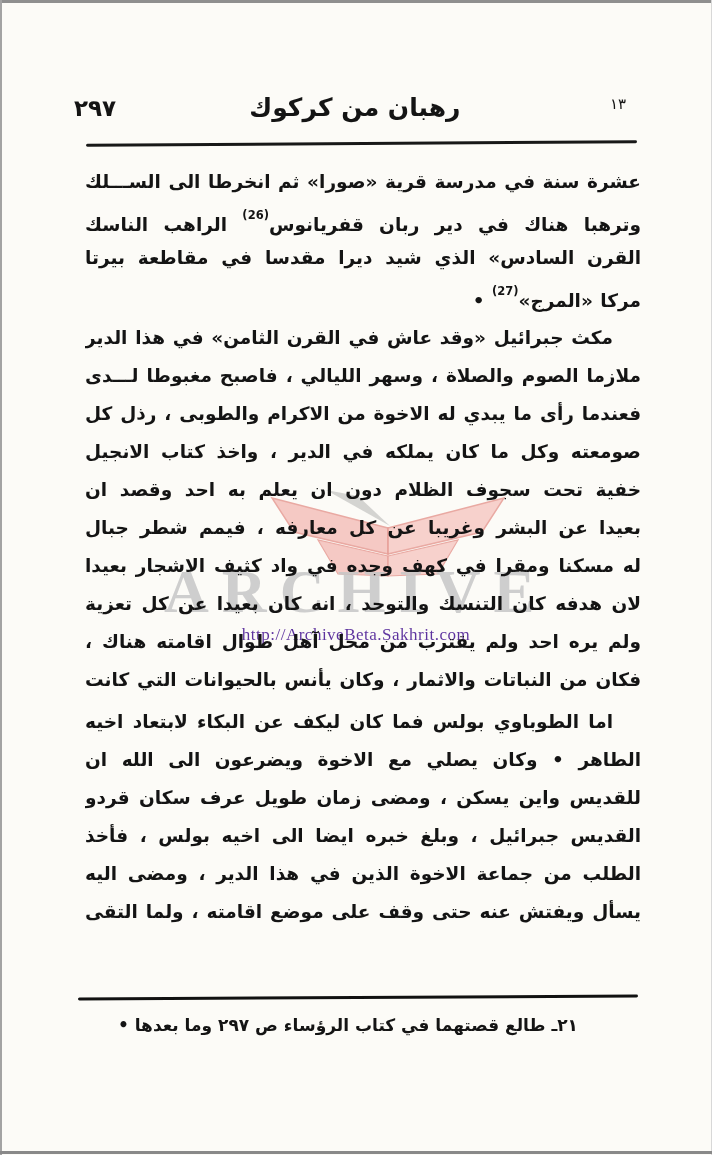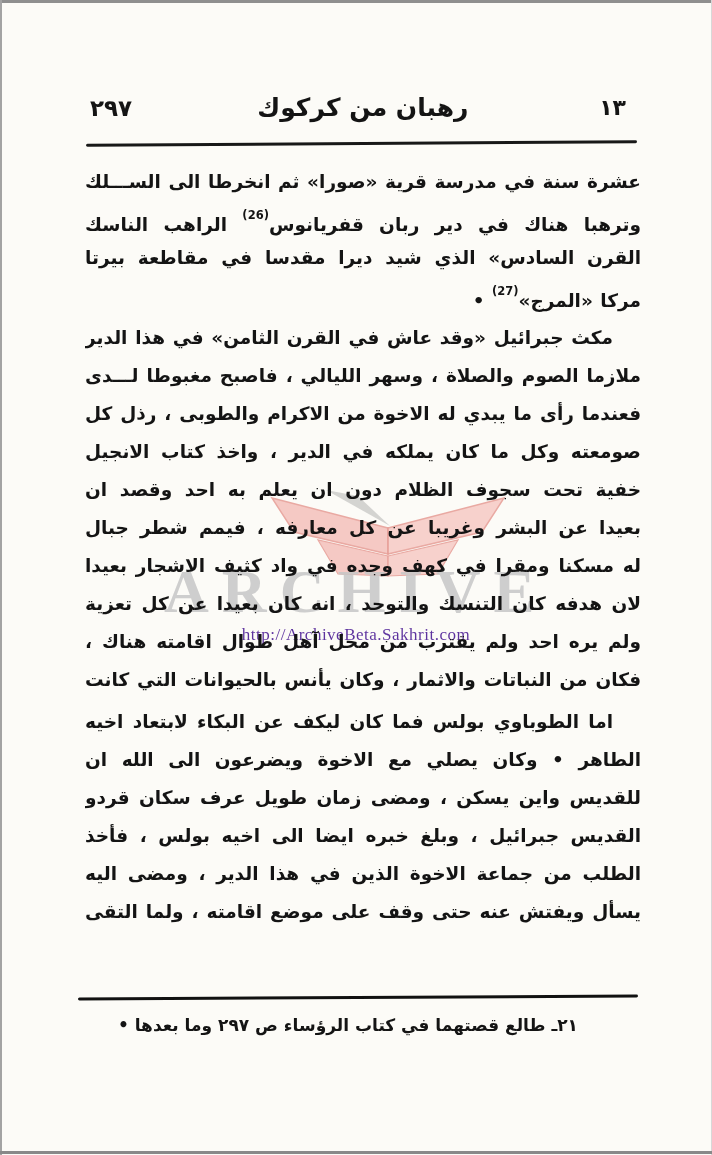--- a/index.html
+++ b/index.html
@@ -13,24 +13,24 @@
     margin:0 auto;
   }
   
   .edge{position:absolute;background:#8f8f8f;}
   .edge-top{top:0;left:0;width:100%;height:3px;}
   .edge-bottom{top:1151px;left:0;width:100%;height:3px;background:#898989;}
   .edge-left{top:0;left:0;width:2px;height:100%;background:#a3a3a3;}
   .edge-right{top:0;right:0;width:1px;height:100%;background:#d8d8d8;}
 
   
-  .page-header{position:absolute;top:93px;left:90px;right:72px;height:36px;z-index:2;text-align:right;}
+  .page-header{position:absolute;top:93px;left:74px;right:72px;height:36px;z-index:2;text-align:right;}
   .pg-num-left{position:absolute;left:0;top:2px;font-size:23px;font-weight:700;letter-spacing:1px;}
   .pg-title{position:absolute;left:50%;transform:translateX(-51%);top:0;font-size:25px;font-weight:700;direction:rtl;white-space:nowrap;}
-  .pg-num-right{position:absolute;right:14px;top:2px;font-size:22px;font-weight:700;}
+  .pg-num-right{position:absolute;right:14px;top:2px;font-size:15px;font-weight:400;}
   .header-rule{position:absolute;top:142px;left:86px;width:551px;height:2.5px;background:#181818;transform:rotate(-0.35deg);z-index:2;border-radius:2px;}
 
   
   .watermark{position:absolute;inset:0;z-index:1;pointer-events:none;}
   .wm-logo{position:absolute;top:486px;left:268px;opacity:.62;}
   .wm-brand{
     position:absolute;top:556px;left:50%;transform:translateX(-50%);
     font-family:"Liberation Serif", serif;
     font-size:62px;font-weight:700;letter-spacing:13px;
     color:#c7c7c7;opacity:.85;white-space:nowrap;

